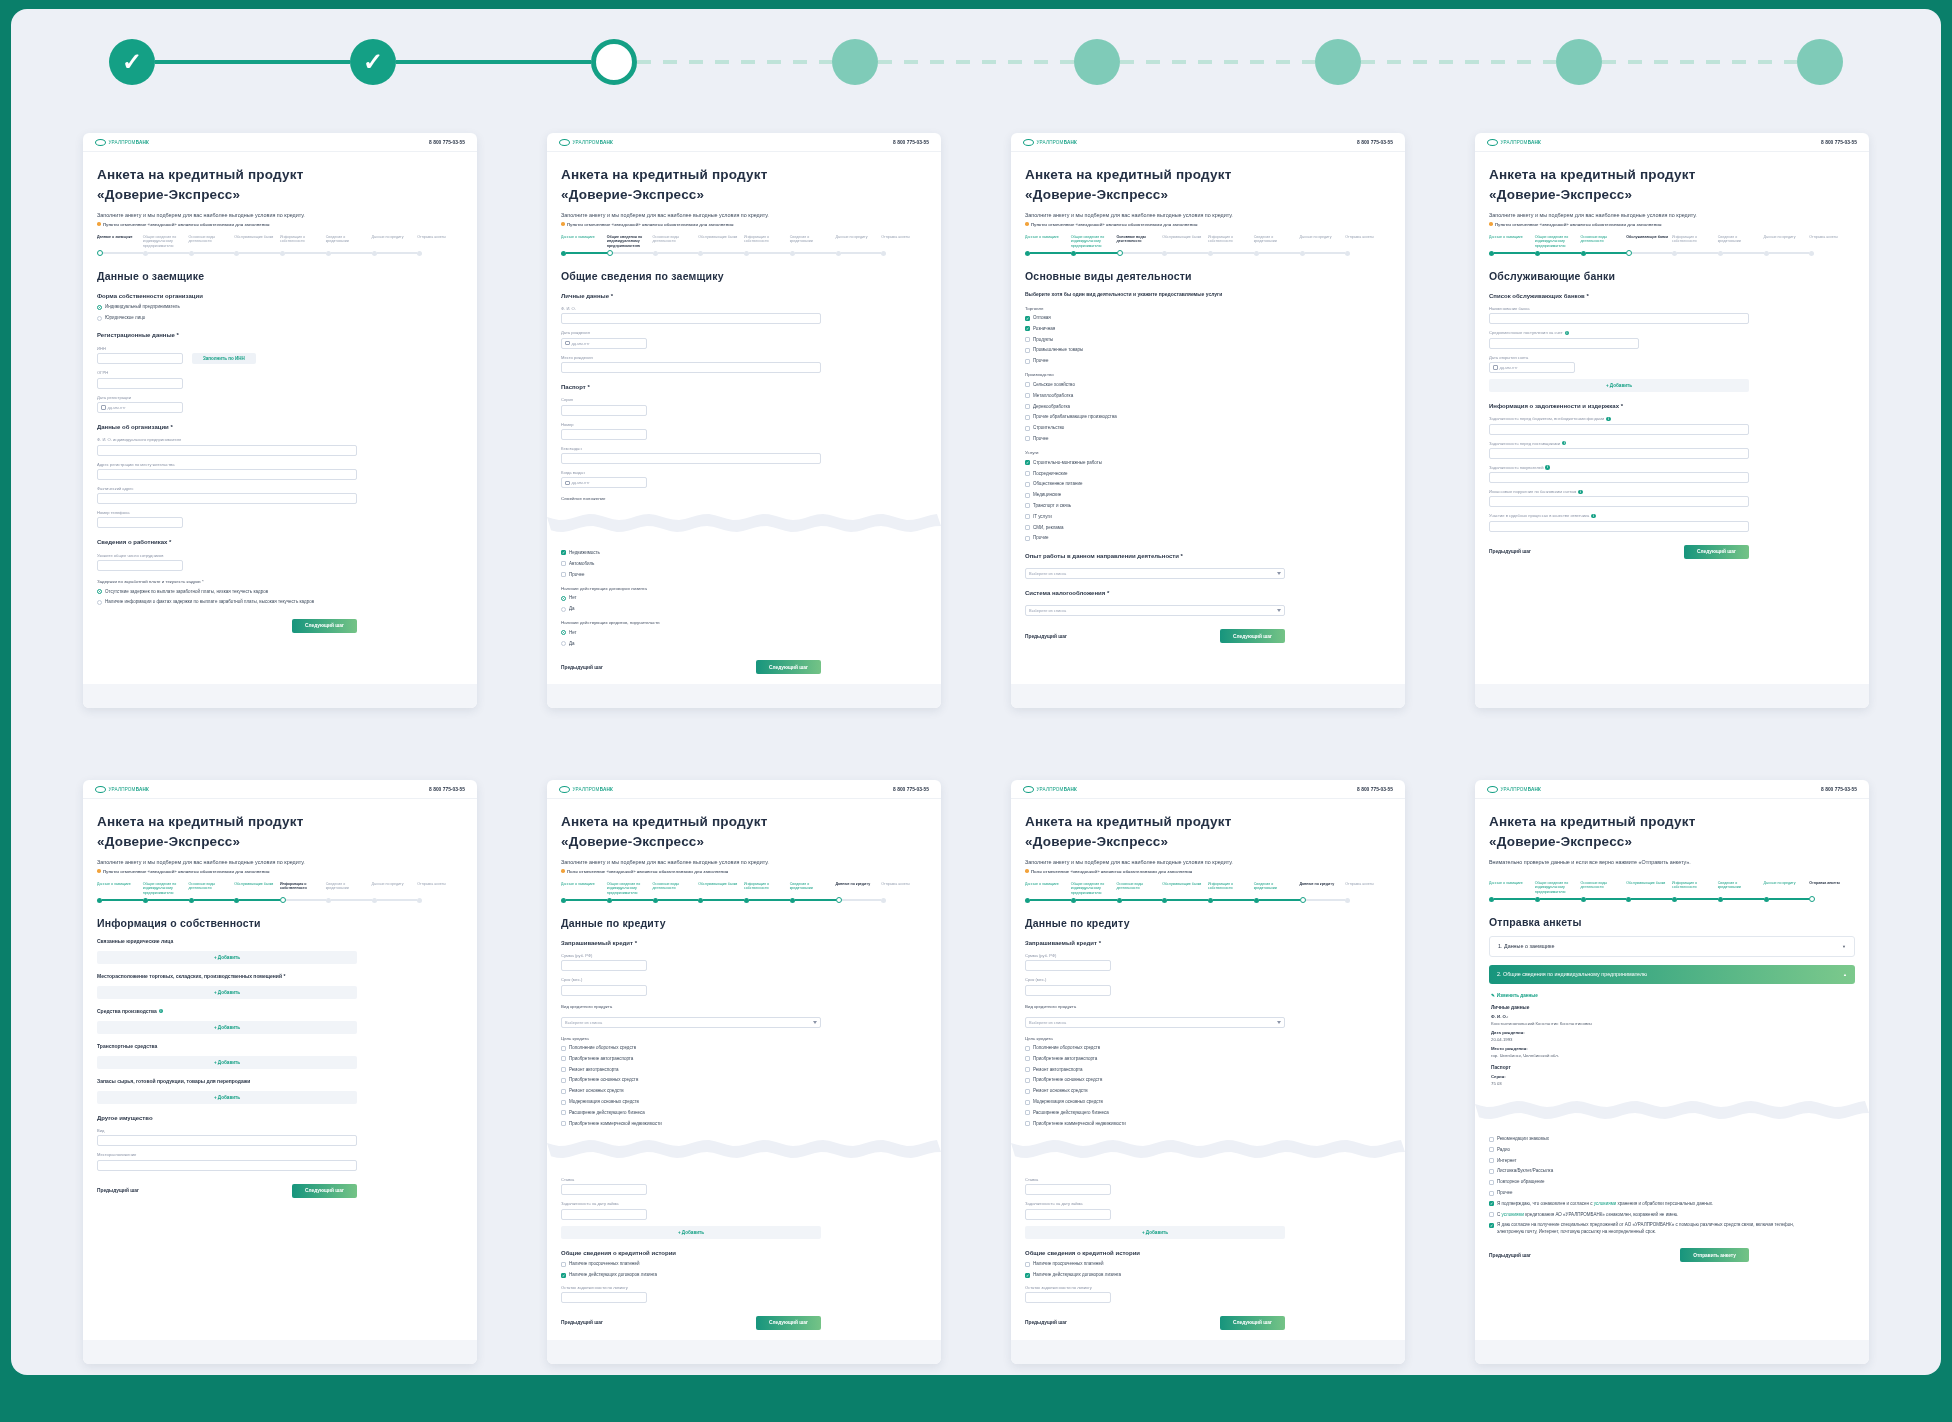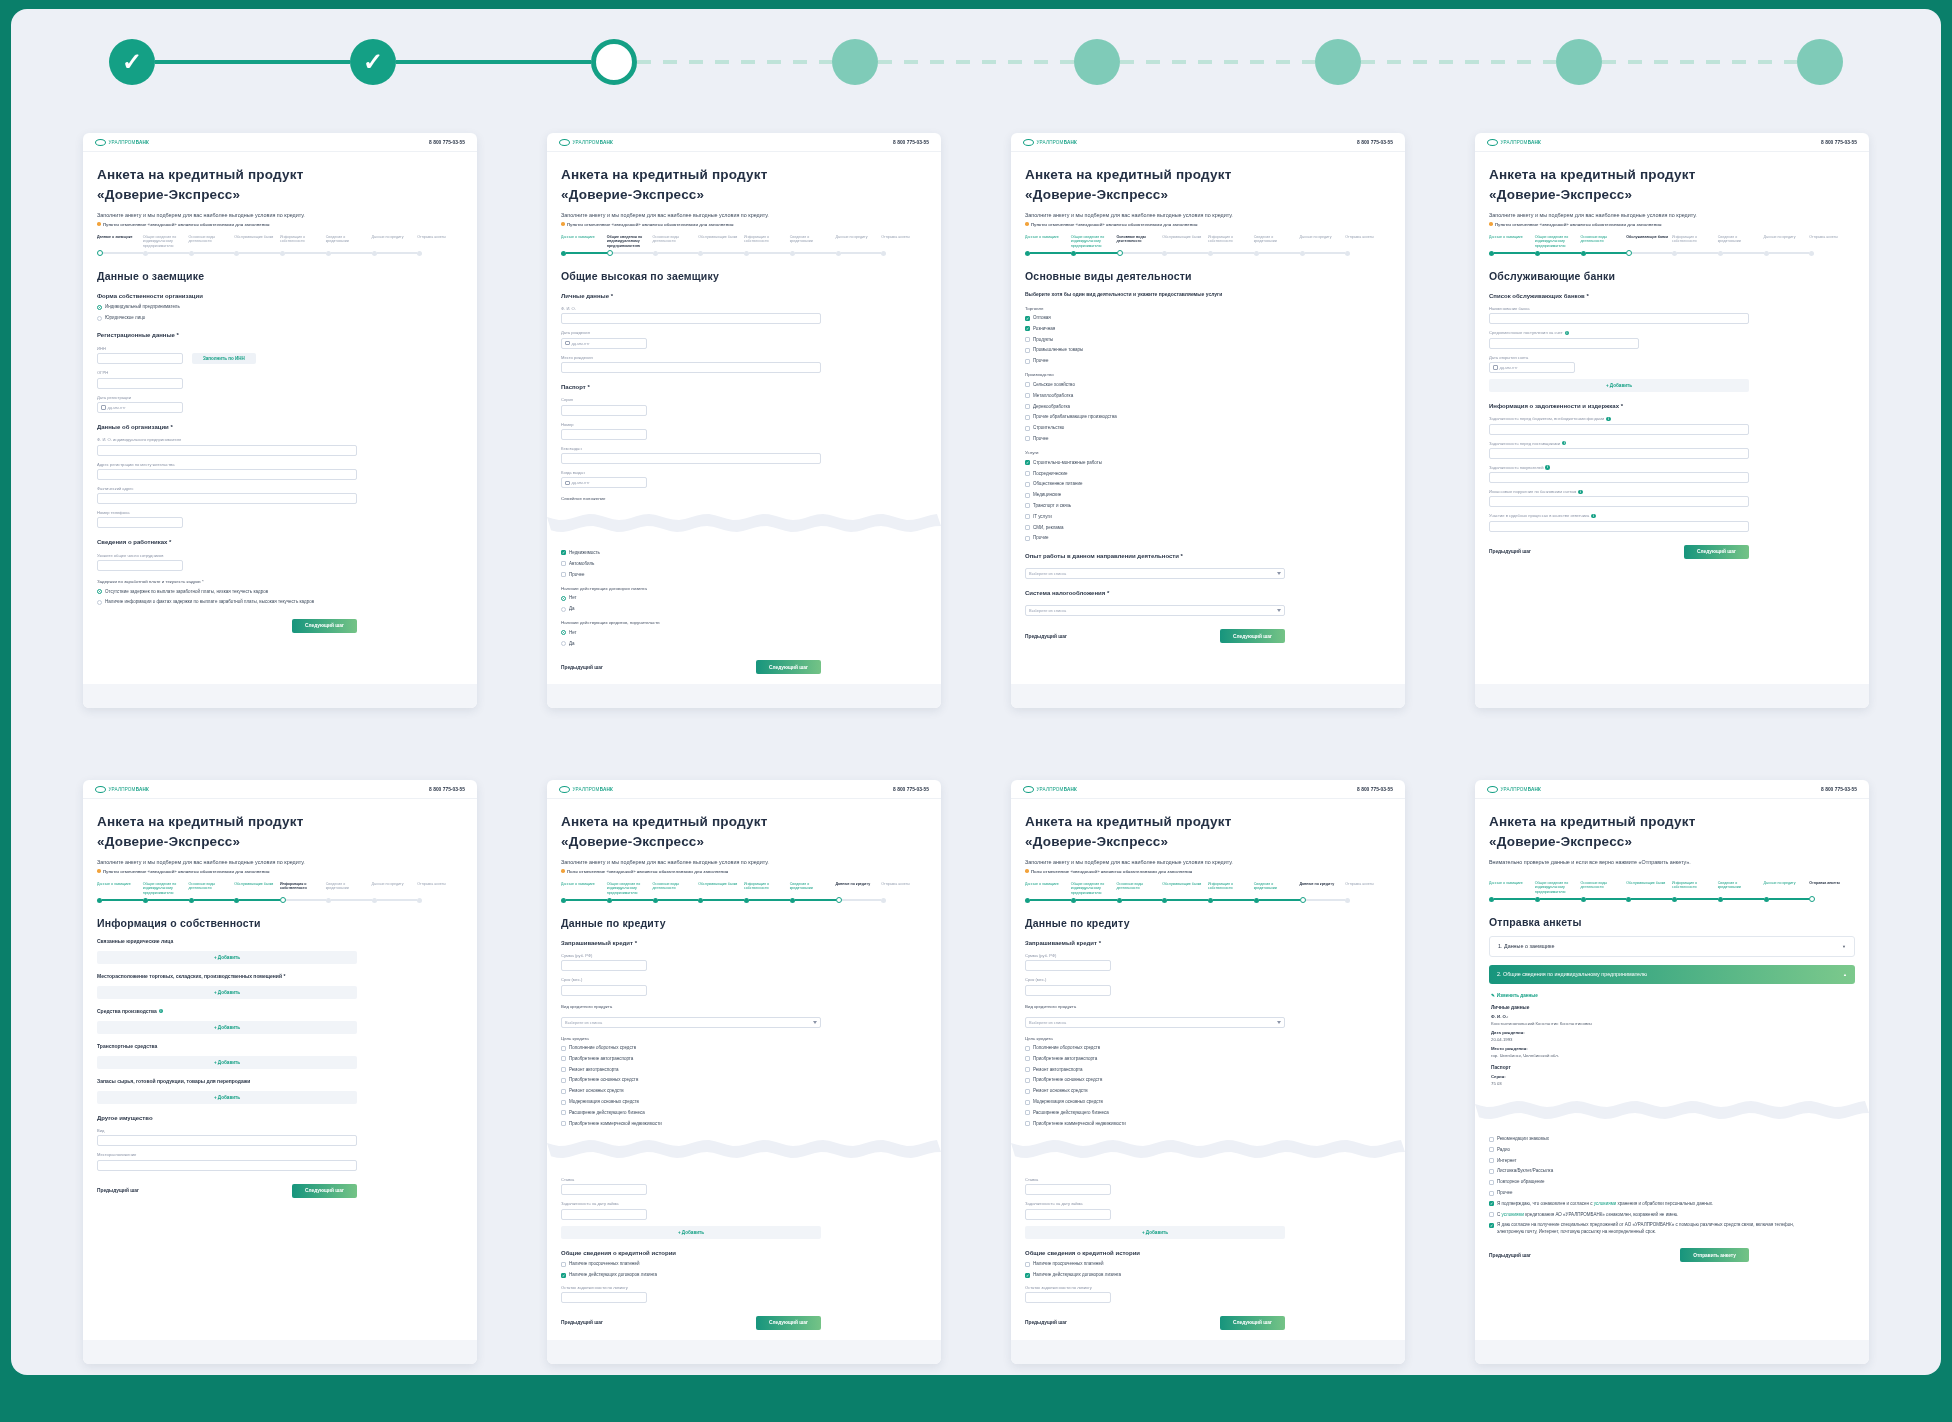--- a/index.html
+++ b/index.html
@@ -351,21 +351,21 @@
                 <span class="mline"></span>
               </div>
             </div>
             <div class="mstep">
               <div class="mstep-label up">Отправка анкеты</div>
               <div class="mdot-row">
                 <span class="mdot up"></span>
               </div>
             </div>
           </div>
-          <div class="heading">Общие высокая по заемщику</div>
+          <div class="heading">Общие сведения по заемщику</div>
           <div class="blk-group">Личные данные *</div>
           <div class="field">
             <div class="f-label">
               <span>Ф. И. О.</span>
             </div>
             <div class="f-box w-l"></div>
           </div>
           <div class="field">
             <div class="f-label">
               <span>Дата рождения</span>

